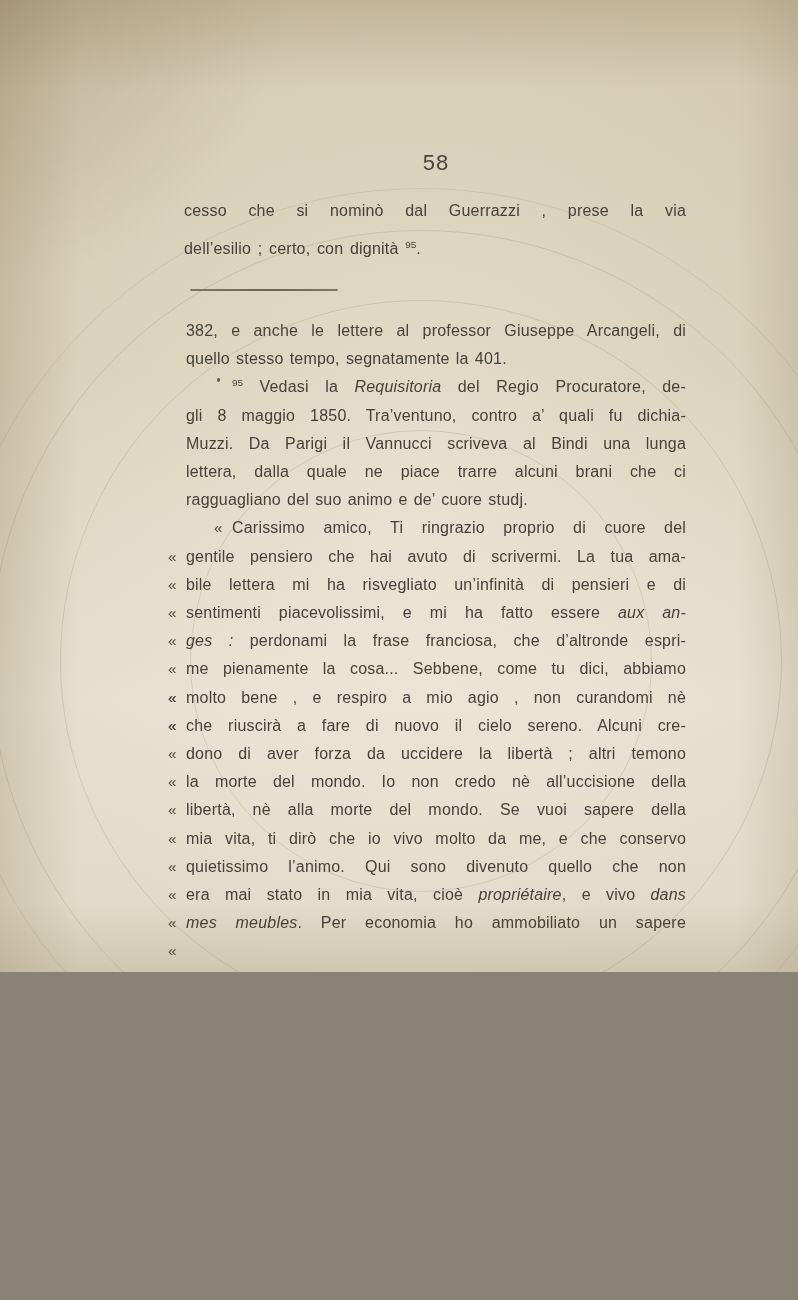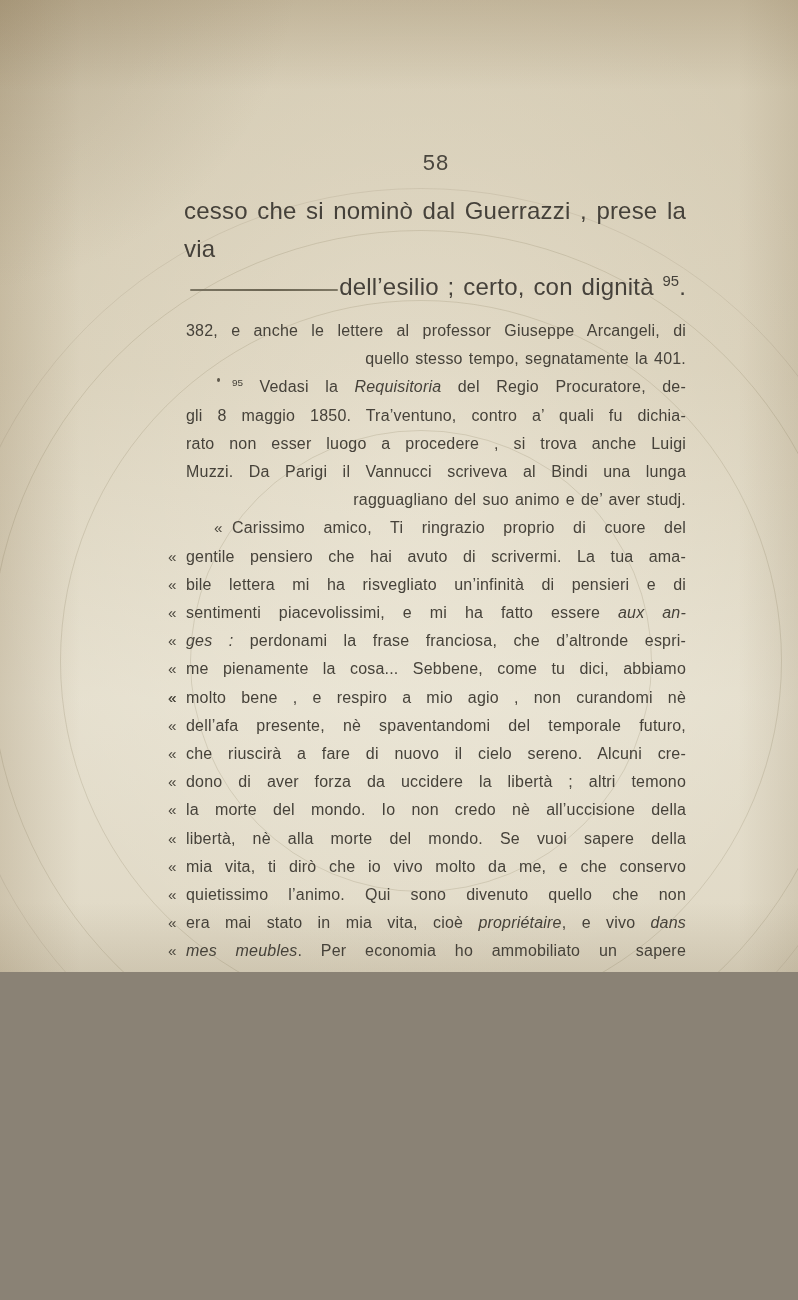--- a/index.html
+++ b/index.html
@@ -30,35 +30,35 @@
   .a2{left:60px;top:300px;width:720px;height:720px;}    
   .a3{left:190px;top:430px;width:460px;height:460px;}   
   .a4{left:-52px;top:188px;width:944px;height:944px;border-color:rgba(108,93,62,0.12);} 
 
   .pagenum{
     position:absolute;left:186px;top:150px;width:500px;
     text-align:center;font-size:22px;letter-spacing:1px;color:#4a463e;
   }
   .main{
     position:absolute;left:184px;top:192px;width:502px;
-    font-size:24px;line-height:38px;word-spacing:2px;letter-spacing:0.2px;
+    font-size:16px;line-height:38px;word-spacing:2px;letter-spacing:0.2px;
   }
   .rule{
     position:absolute;left:190px;top:289px;width:148px;height:2px;
     background:linear-gradient(90deg,#6a6452,#57513f 55%,#6e6855);
     opacity:0.85;border-radius:1px;
   }
   .fnote{
     position:absolute;left:186px;top:317px;width:500px;
     font-size:16px;line-height:28.2px;word-spacing:1.5px;letter-spacing:0.2px;
     color:#46423a;
   }
   .line{position:relative;}
   .line.just{text-align:justify;text-align-last:justify;}
-  .line.left{text-align:right;}
+  .line.left{text-align:left;}
   .line.ind{padding-left:46px;}
   .it{font-style:italic;}
   .sup{font-size:0.62em;vertical-align:super;line-height:0;letter-spacing:0;}
   .qmark{
     position:absolute;left:-18px;top:0;
     font-size:0.95em;color:#4a463d;
   }
   .line.ind .qmark{left:28px;}
   .speck{
     position:absolute;left:217px;top:378px;width:3px;height:4px;
@@ -81,32 +81,32 @@
       <div class="line left"><span>dell’esilio ; certo, con dignità </span><span class="sup">95</span><span>.</span></div>
     </div>
 
   <div class="rule"></div>
 
   <div class="fnote" id="footnote-block">
       <div class="line just"><span>382, e anche le lettere al professor Giuseppe Arcangeli, di</span></div>
       <div class="line left"><span>quello stesso tempo, segnatamente la 401.</span></div>
       <div class="line just ind"><span class="sup">95</span><span> Vedasi la </span><span class="it">Requisitoria</span><span> del Regio Procuratore, de-</span></div>
       <div class="line just"><span>gli 8 maggio 1850. Tra’ventuno, contro a’ quali fu dichia-</span></div>
-      <div class="line just"><span>rato non esser luogo a procedere , si trova anche Luigi</span></div>
       <div class="line just"><span>Muzzi. Da Parigi il Vannucci scriveva al Bindi una lunga</span></div>
-      <div class="line left"><span>ragguagliano del suo animo e de’ aver studj.</span></div>
+      <div class="line just"><span>lettera, dalla quale ne piace trarre alcuni brani che ci</span></div>
+      <div class="line left"><span>ragguagliano del suo animo e de’ cuore studj.</span></div>
       <div class="line just ind"><span class="qmark">«</span><span>Carissimo amico, Ti ringrazio proprio di cuore del</span></div>
       <div class="line just"><span class="qmark">«</span><span>gentile pensiero che hai avuto di scrivermi. La tua ama-</span></div>
       <div class="line just"><span class="qmark">«</span><span>bile lettera mi ha risvegliato un’infinità di pensieri e di</span></div>
       <div class="line just"><span class="qmark">«</span><span>sentimenti piacevolissimi, e mi ha fatto essere </span><span class="it">aux an-</span></div>
       <div class="line just"><span class="qmark">«</span><span class="it">ges :</span><span> perdonami la frase franciosa, che d’altronde espri-</span></div>
       <div class="line just"><span class="qmark">«</span><span>me pienamente la cosa... Sebbene, come tu dici, abbiamo</span></div>
       <div class="line just"><span class="qmark">«</span></div>
       <div class="line just"><span class="qmark">«</span><span>molto bene , e respiro a mio agio , non curandomi nè</span></div>
-      <div class="line just"><span class="qmark">«</span><span>dell’afa presente, nè spaventandomi del temporale futuro,</span></div>
+      <div class="line just"><span class="qmark">«</span></div>
       <div class="line just"><span class="qmark">«</span><span>che riuscirà a fare di nuovo il cielo sereno. Alcuni cre-</span></div>
       <div class="line just"><span class="qmark">«</span><span>dono di aver forza da uccidere la libertà ; altri temono</span></div>
       <div class="line just"><span class="qmark">«</span><span>la morte del mondo. Io non credo nè all’uccisione della</span></div>
       <div class="line just"><span class="qmark">«</span><span>libertà, nè alla morte del mondo. Se vuoi sapere della</span></div>
       <div class="line just"><span class="qmark">«</span><span>mia vita, ti dirò che io vivo molto da me, e che conservo</span></div>
       <div class="line just"><span class="qmark">«</span><span>quietissimo l’animo. Qui sono divenuto quello che non</span></div>
       <div class="line just"><span class="qmark">«</span><span>era mai stato in mia vita, cioè </span><span class="it">propriétaire</span><span>, e vivo </span><span class="it">dans</span></div>
       <div class="line just"><span class="qmark">«</span><span class="it">mes meubles</span><span>. Per economia ho ammobiliato un sapere</span></div>
       <div class="line just"><span class="qmark">«</span></div>
     </div>

